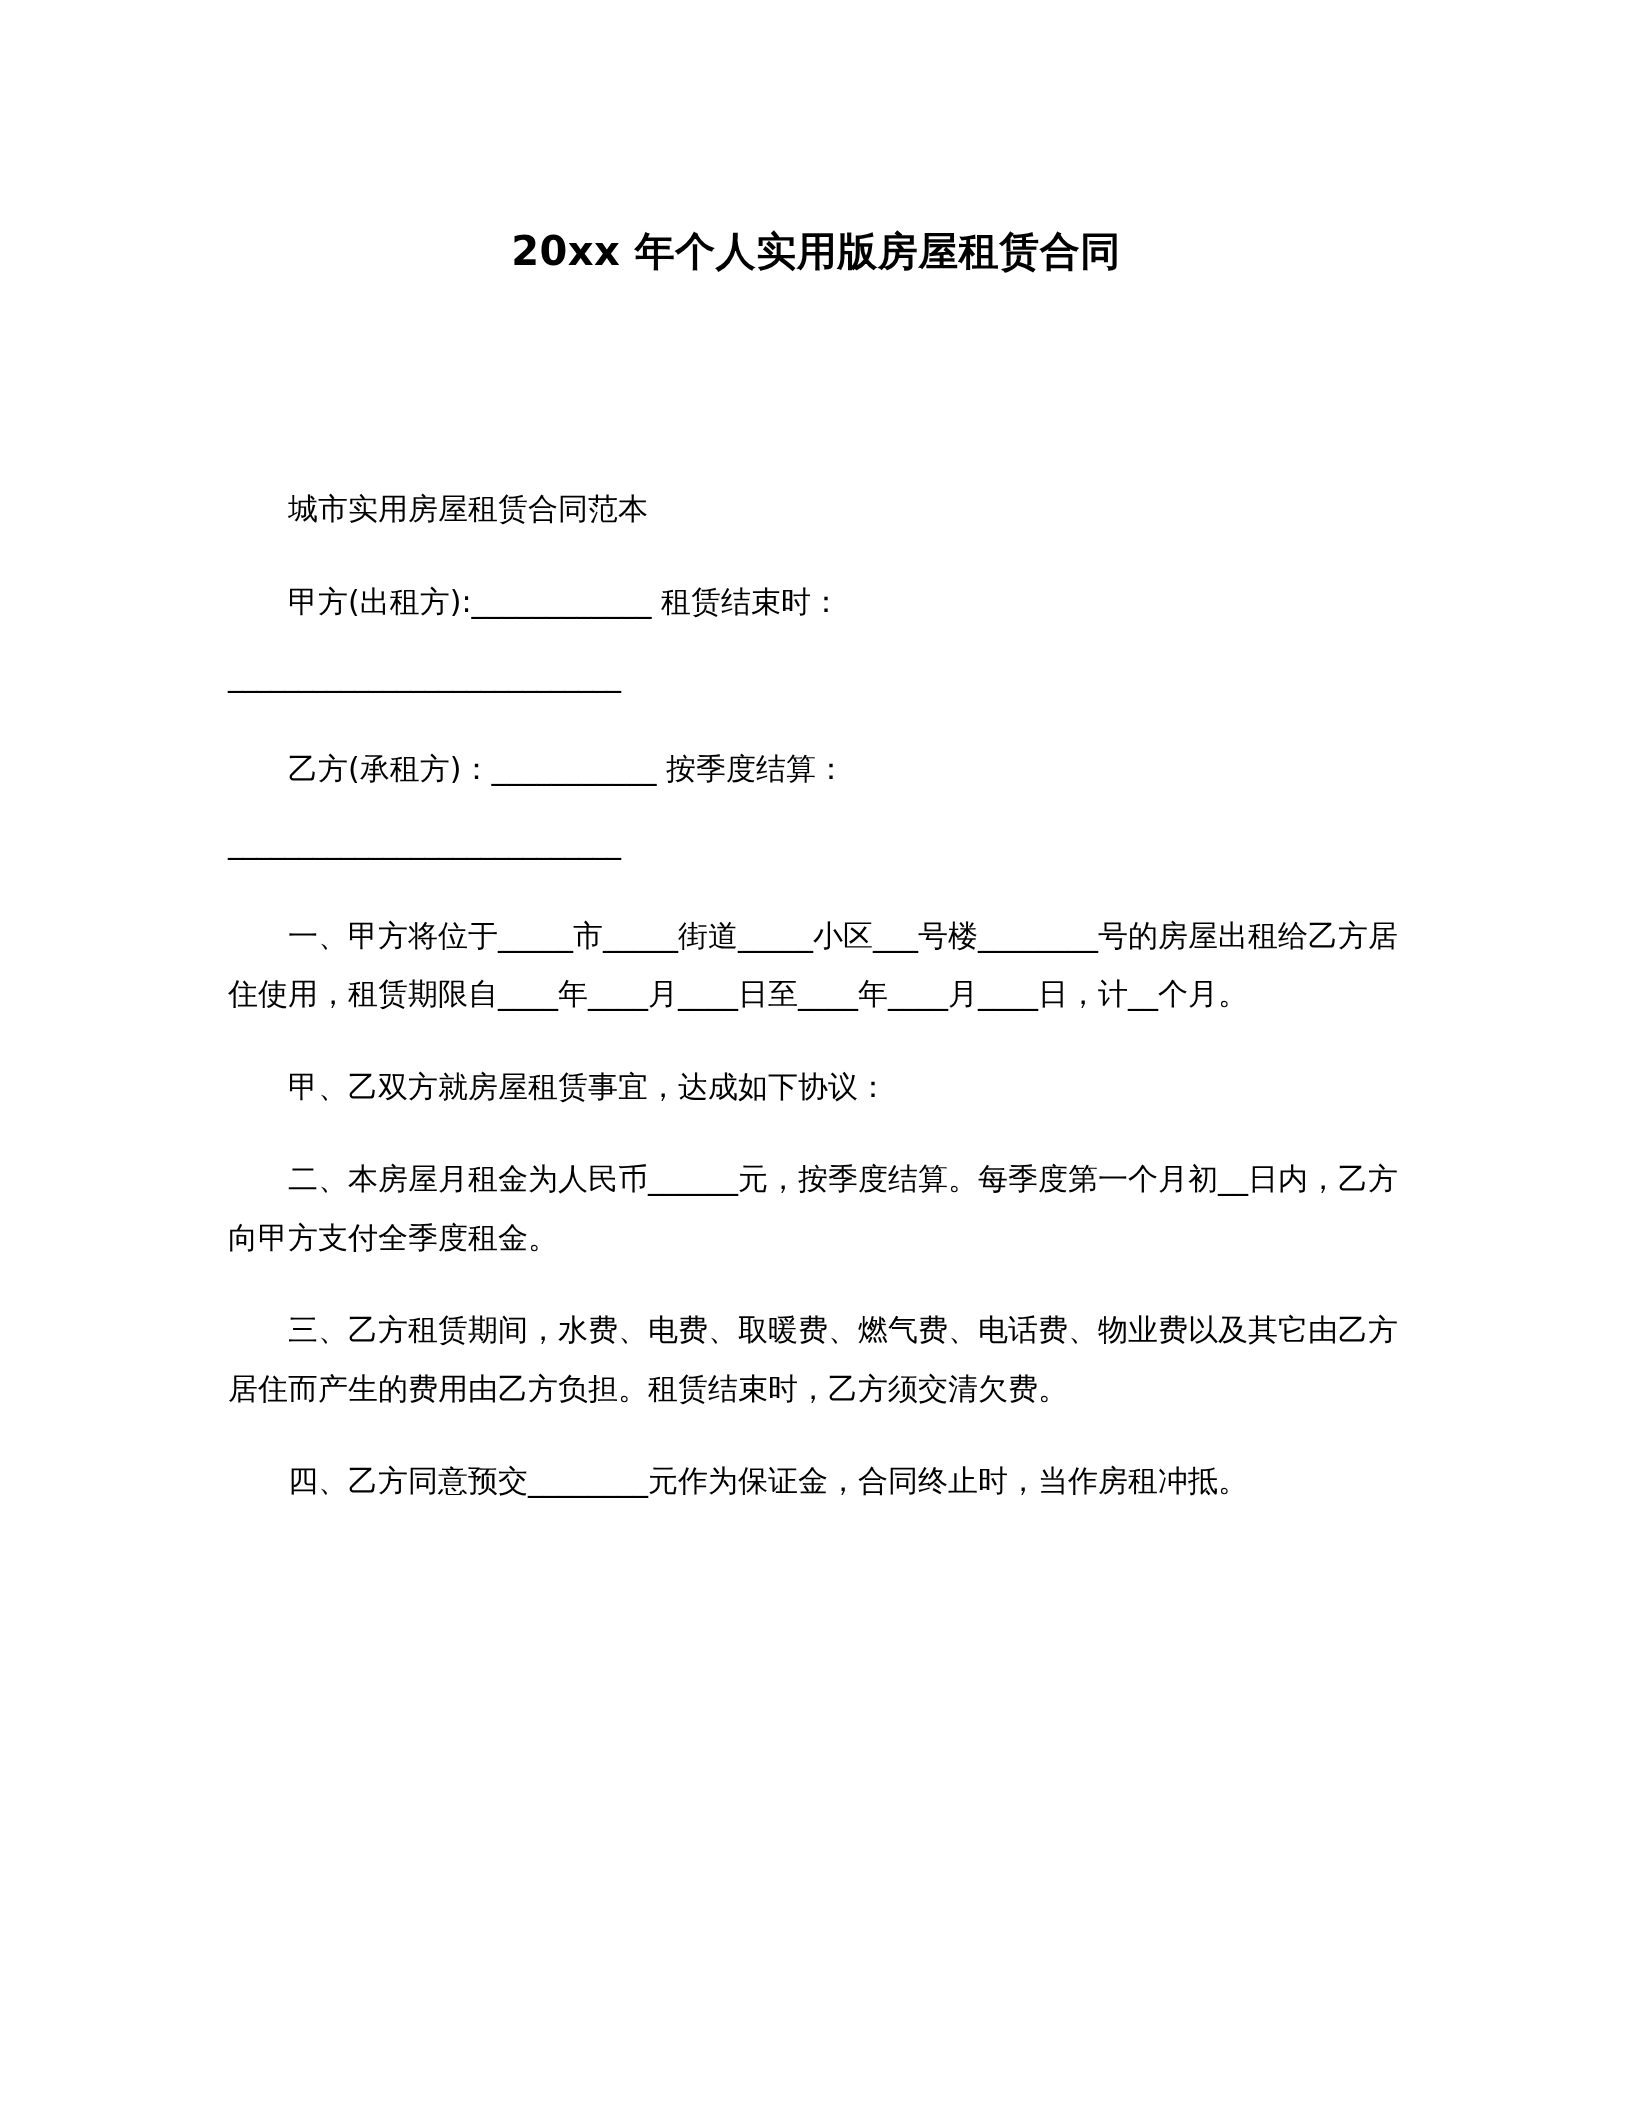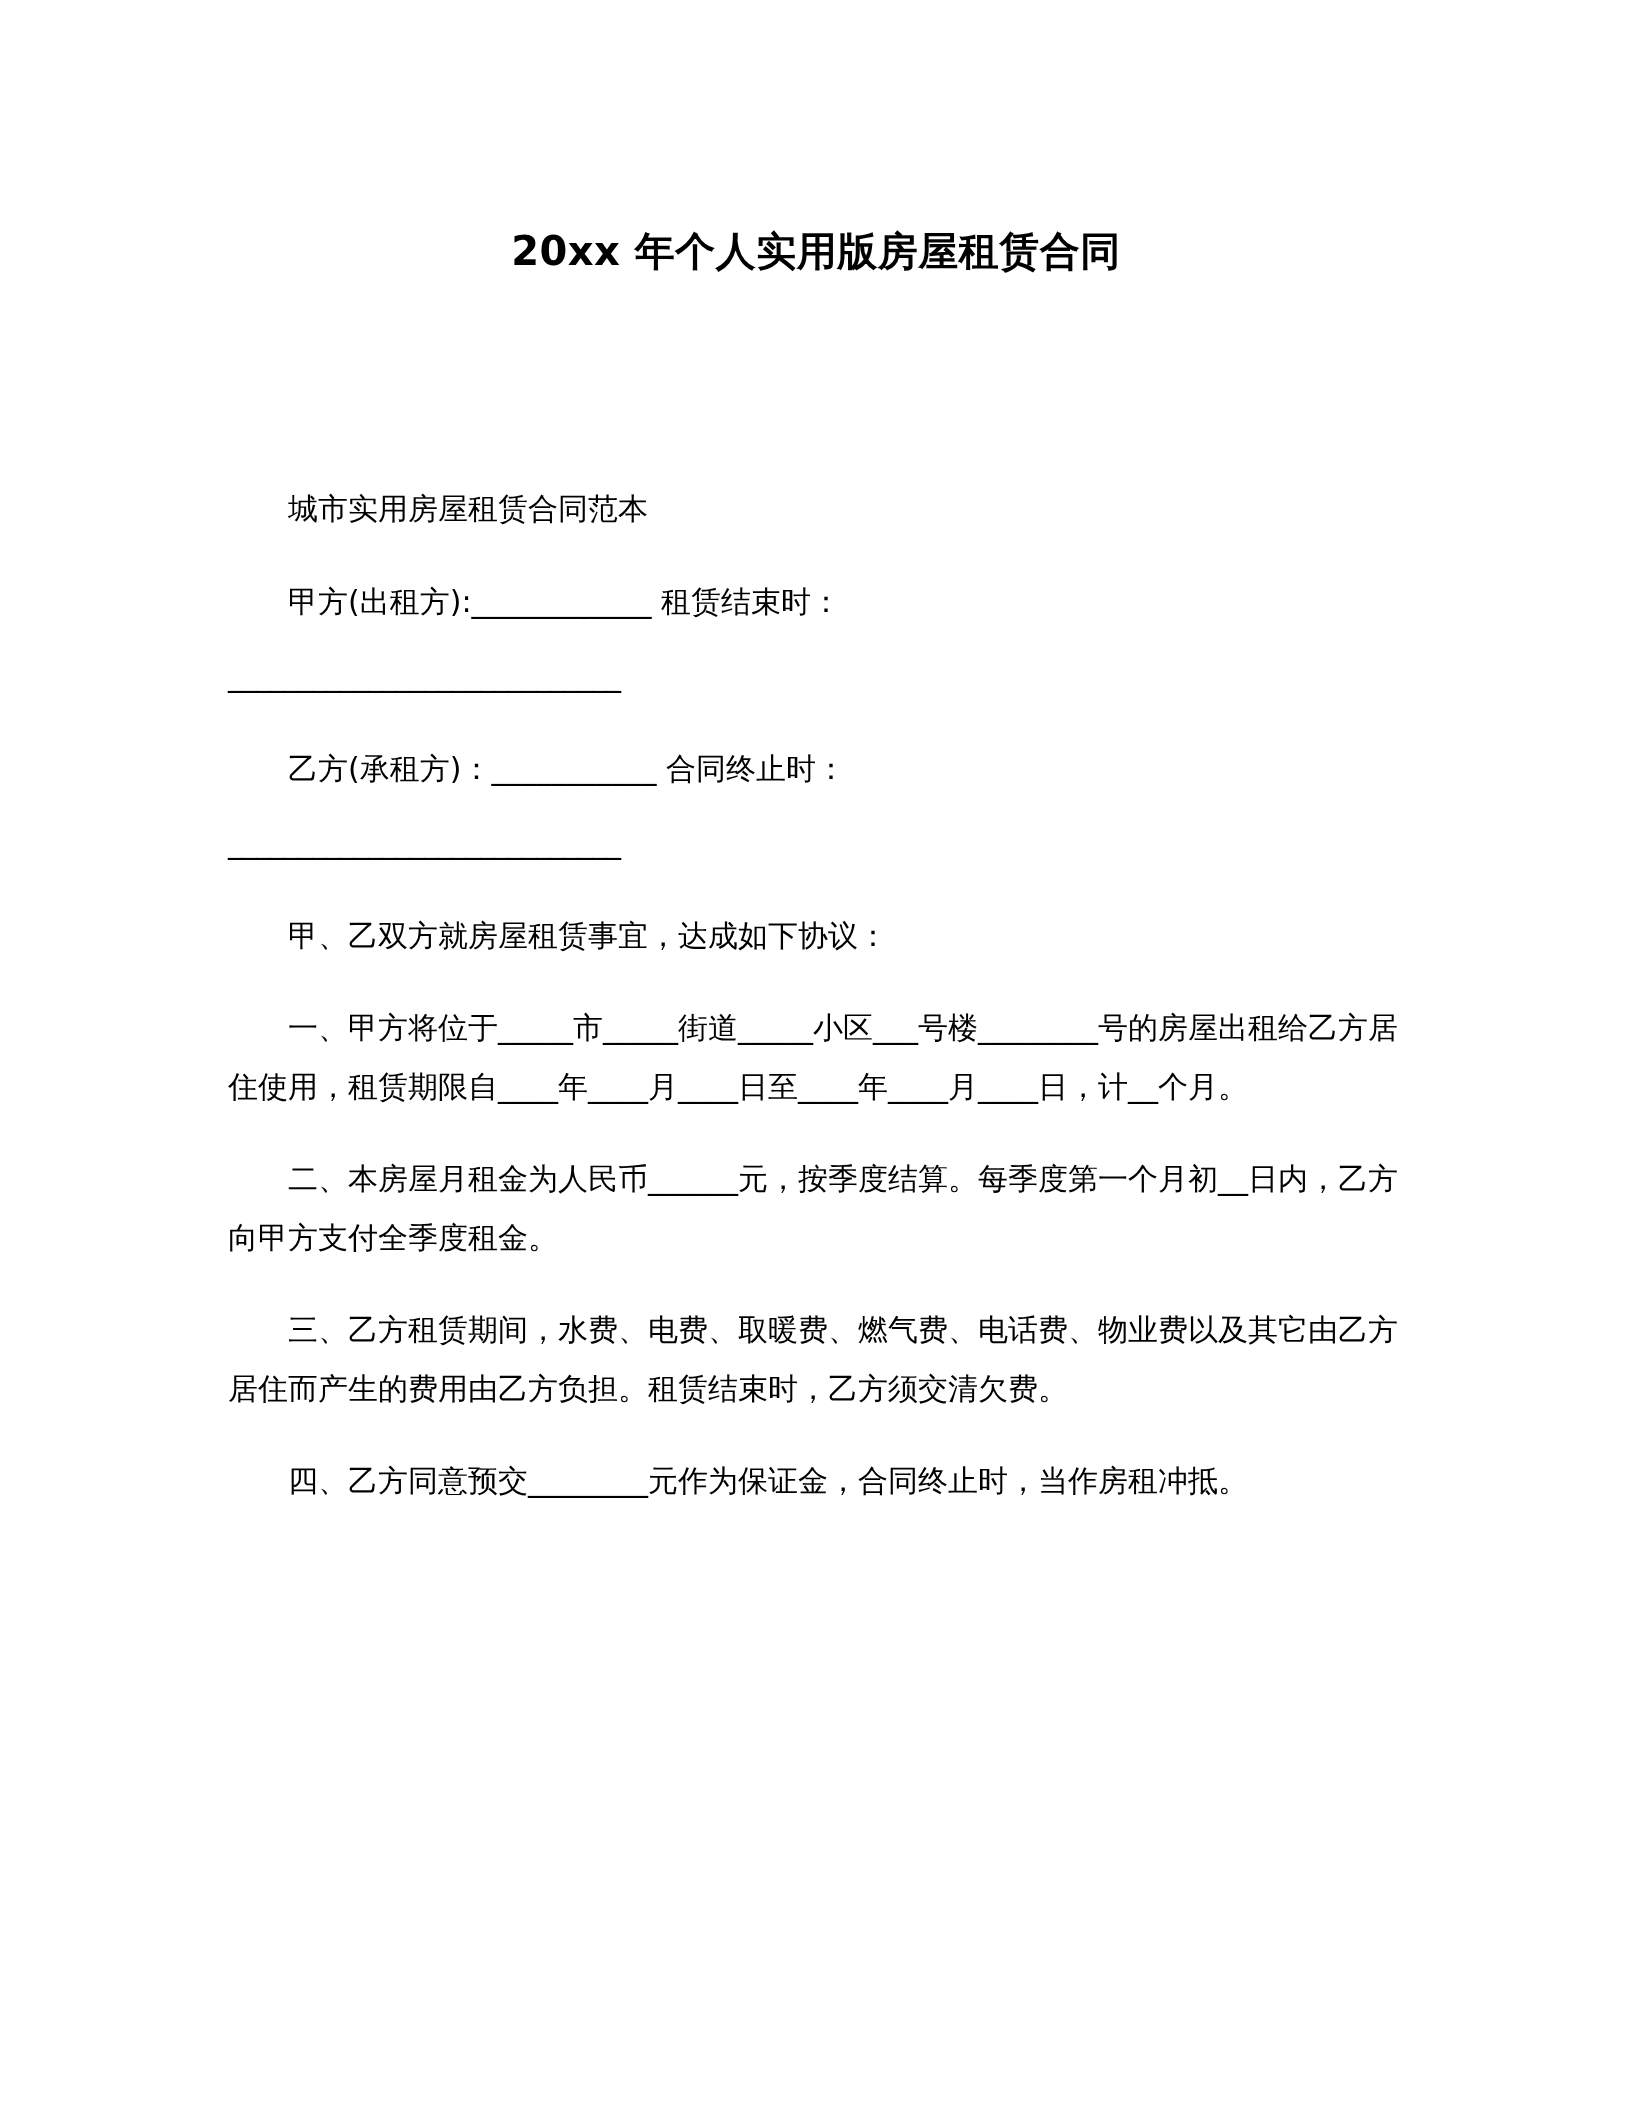--- a/index.html
+++ b/index.html
@@ -67,27 +67,27 @@
   <h1 class="doc-title">20xx 年个人实用版房屋租赁合同</h1>
 
   <div class="body-block">
 
     <p class="para indent">城市实用房屋租赁合同范本</p>
 
     <p class="para indent tight">甲方(出租方):____________ 租赁结束时：</p>
 
     <p class="para rule-line">____________________________</p>
 
-    <p class="para indent tight">乙方(承租方)：___________ 合同终止时：</p>
+    <p class="para indent tight">乙方(承租方)：___________ 按季度结算：</p>
 
     <p class="para rule-line">____________________________</p>
 
+    <p class="para indent">一、甲方将位于_____市_____街道_____小区___号楼________号的房屋出租给乙方居住使用，租赁期限自____年____月____日至____年____月____日，计__个月。</p>
+
     <p class="para indent">甲、乙双方就房屋租赁事宜，达成如下协议：</p>
-
-    <p class="para indent">一、甲方将位于_____市_____街道_____小区___号楼________号的房屋出租给乙方居住使用，租赁期限自____年____月____日至____年____月____日，计__个月。</p>
 
     <p class="para indent">二、本房屋月租金为人民币______元，按季度结算。每季度第一个月初__日内，乙方向甲方支付全季度租金。</p>
 
     <p class="para indent">三、乙方租赁期间，水费、电费、取暖费、燃气费、电话费、物业费以及其它由乙方居住而产生的费用由乙方负担。租赁结束时，乙方须交清欠费。</p>
 
     <p class="para indent">四、乙方同意预交________元作为保证金，合同终止时，当作房租冲抵。</p>
 
   </div>
 </div>
 

